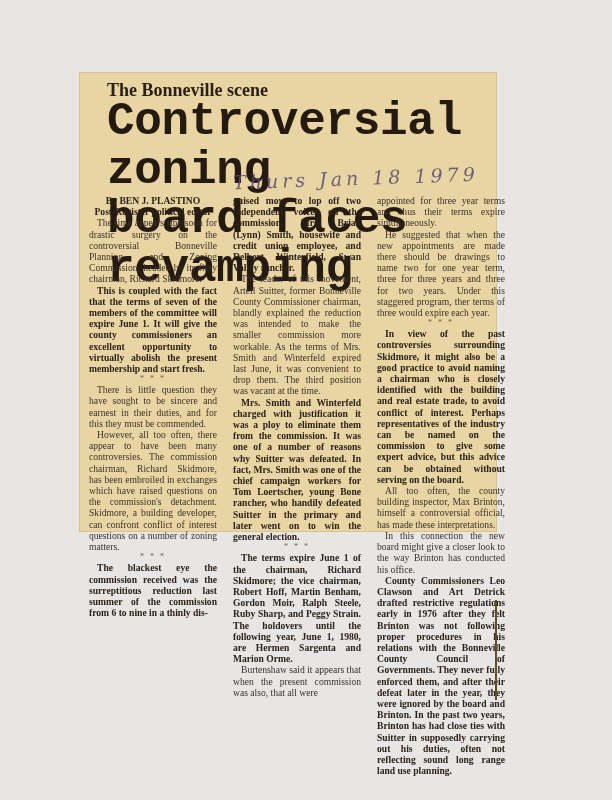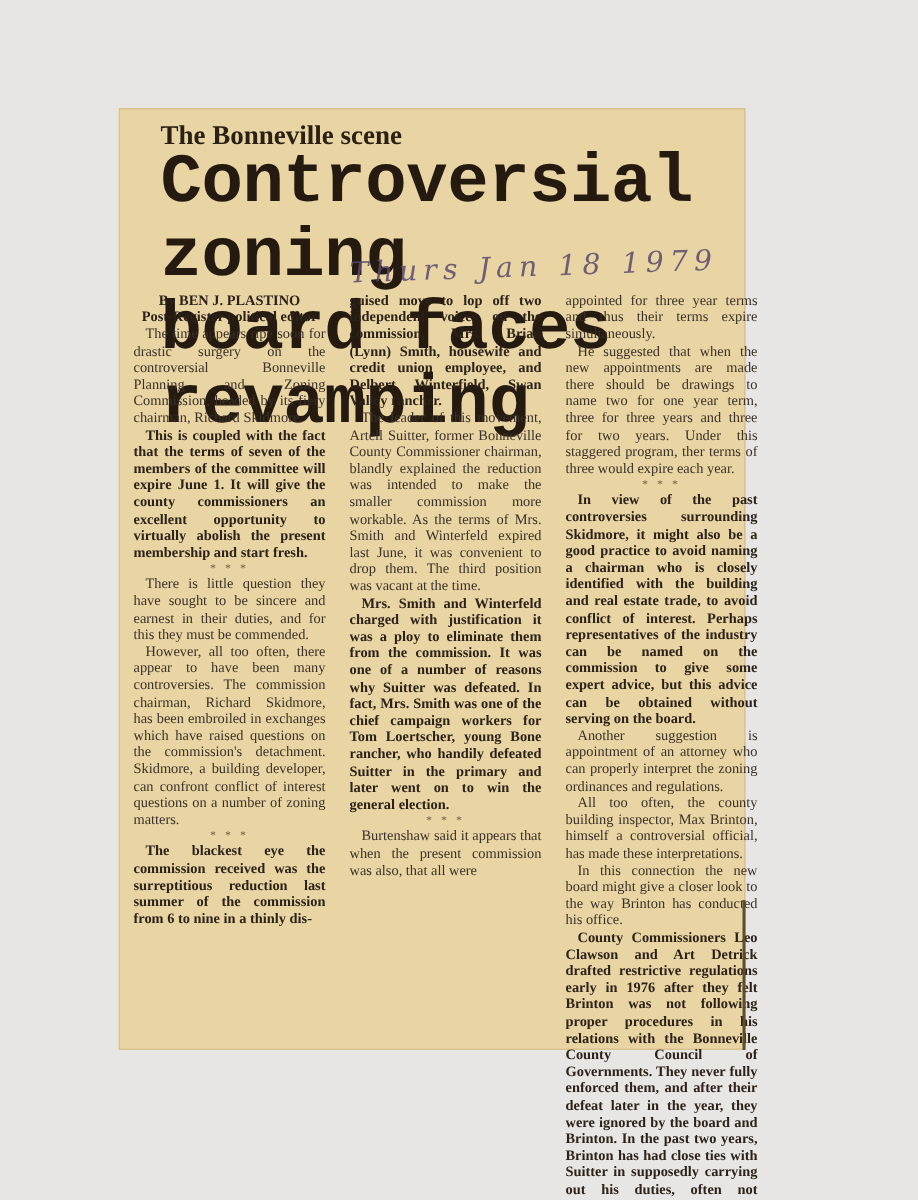--- a/index.html
+++ b/index.html
@@ -1,21 +1,21 @@
 <!DOCTYPE html>
 <html><head>
 <meta charset="utf-8">
 <style>
   html, body { margin:0; padding:0; }
   body {
     width:612px; height:800px; background:#e7e6e4; position:relative; overflow:hidden;
     font-family:"DejaVu Serif", serif;
   }
   .clipping {
-    position:absolute; left:79px; top:72px; width:418px; height:628px;
+    position:absolute; left:79px; top:72px; width:418px; height:460px;
     background:#e9d4a3;
     box-shadow: 0 0 0 1px #d9c28e inset;
   }
   .kicker {
     position:absolute; left:28px; top:8px;
     font-family:"Liberation Serif", serif; font-weight:bold; font-size:18px; color:#2a2014;
   }
   .headline {
     position:absolute; left:28px; top:26px; width:390px;
     font-family:Liberation Mono, monospace; font-weight:bold; font-size:46px; line-height:49px;
@@ -69,30 +69,30 @@
           <p class="stars">* * *</p>
           <p class="b">The blackest eye the commission received was the surreptitious reduction last summer of the commission from 6 to nine in a thinly dis-</p>
         </div>
     </div>
     <div class="col c2">
       <div>
           <p class="b" style="text-indent: 0px;">guised move to lop off two independent voices on the commission, Mrs. Brian (Lynn) Smith, housewife and credit union employee, and Delbert Winterfield, Swan Valley rancher.</p>
           <p>The leader of this movement, Artell Suitter, former Bonneville County Commissioner chairman, blandly explained the reduction was intended to make the smaller commission more workable. As the terms of Mrs. Smith and Winterfeld expired last June, it was convenient to drop them. The third position was vacant at the time.</p>
           <p class="b">Mrs. Smith and Winterfeld charged with justification it was a ploy to eliminate them from the commission. It was one of a number of reasons why Suitter was defeated. In fact, Mrs. Smith was one of the chief campaign workers for Tom Loertscher, young Bone rancher, who handily defeated Suitter in the primary and later went on to win the general election.</p>
           <p class="stars">* * *</p>
+          <p class="b">The terms expire June 1 of the chairman, Richard Skidmore; the vice chairman, Robert Hoff, Martin Benham, Gordon Moir, Ralph Steele, Ruby Sharp, and Peggy Strain. The holdovers until the following year, June 1, 1980, are Hermen Sargenta and Marion Orme.</p>
           <p>Burtenshaw said it appears that when the present commission was also, that all were</p>
         </div>
     </div>
     <div class="col c3">
       <div>
           <p style="text-indent: 0px;">appointed for three year terms and thus their terms expire simultaneously.</p>
           <p>He suggested that when the new appointments are made there should be drawings to name two for one year term, three for three years and three for two years. Under this staggered program, ther terms of three would expire each year.</p>
           <p class="stars">* * *</p>
           <p class="b">In view of the past controversies surrounding Skidmore, it might also be a good practice to avoid naming a chairman who is closely identified with the building and real estate trade, to avoid conflict of interest. Perhaps representatives of the industry can be named on the commission to give some expert advice, but this advice can be obtained without serving on the board.</p>
-          <p>Another suggestion is appointment of an attorney who can properly interpret the zoning ordinances and regulations.</p>
           <p>All too often, the county building inspector, Max Brinton, himself a controversial official, has made these interpretations.</p>
           <p>In this connection the new board might give a closer look to the way Brinton has conducted his office.</p>
           <p class="b">County Commissioners Leo Clawson and Art Detrick drafted restrictive regulations early in 1976 after they felt Brinton was not following proper procedures in his relations with the Bonneville County Council of Governments. They never fully enforced them, and after their defeat later in the year, they were ignored by the board and Brinton. In the past two years, Brinton has had close ties with Suitter in supposedly carrying out his duties, often not reflecting sound long range land use planning.</p>
         </div>
     </div>
   </div>
 </div>
 <div class="edge-line"></div>
 
 </body></html>

